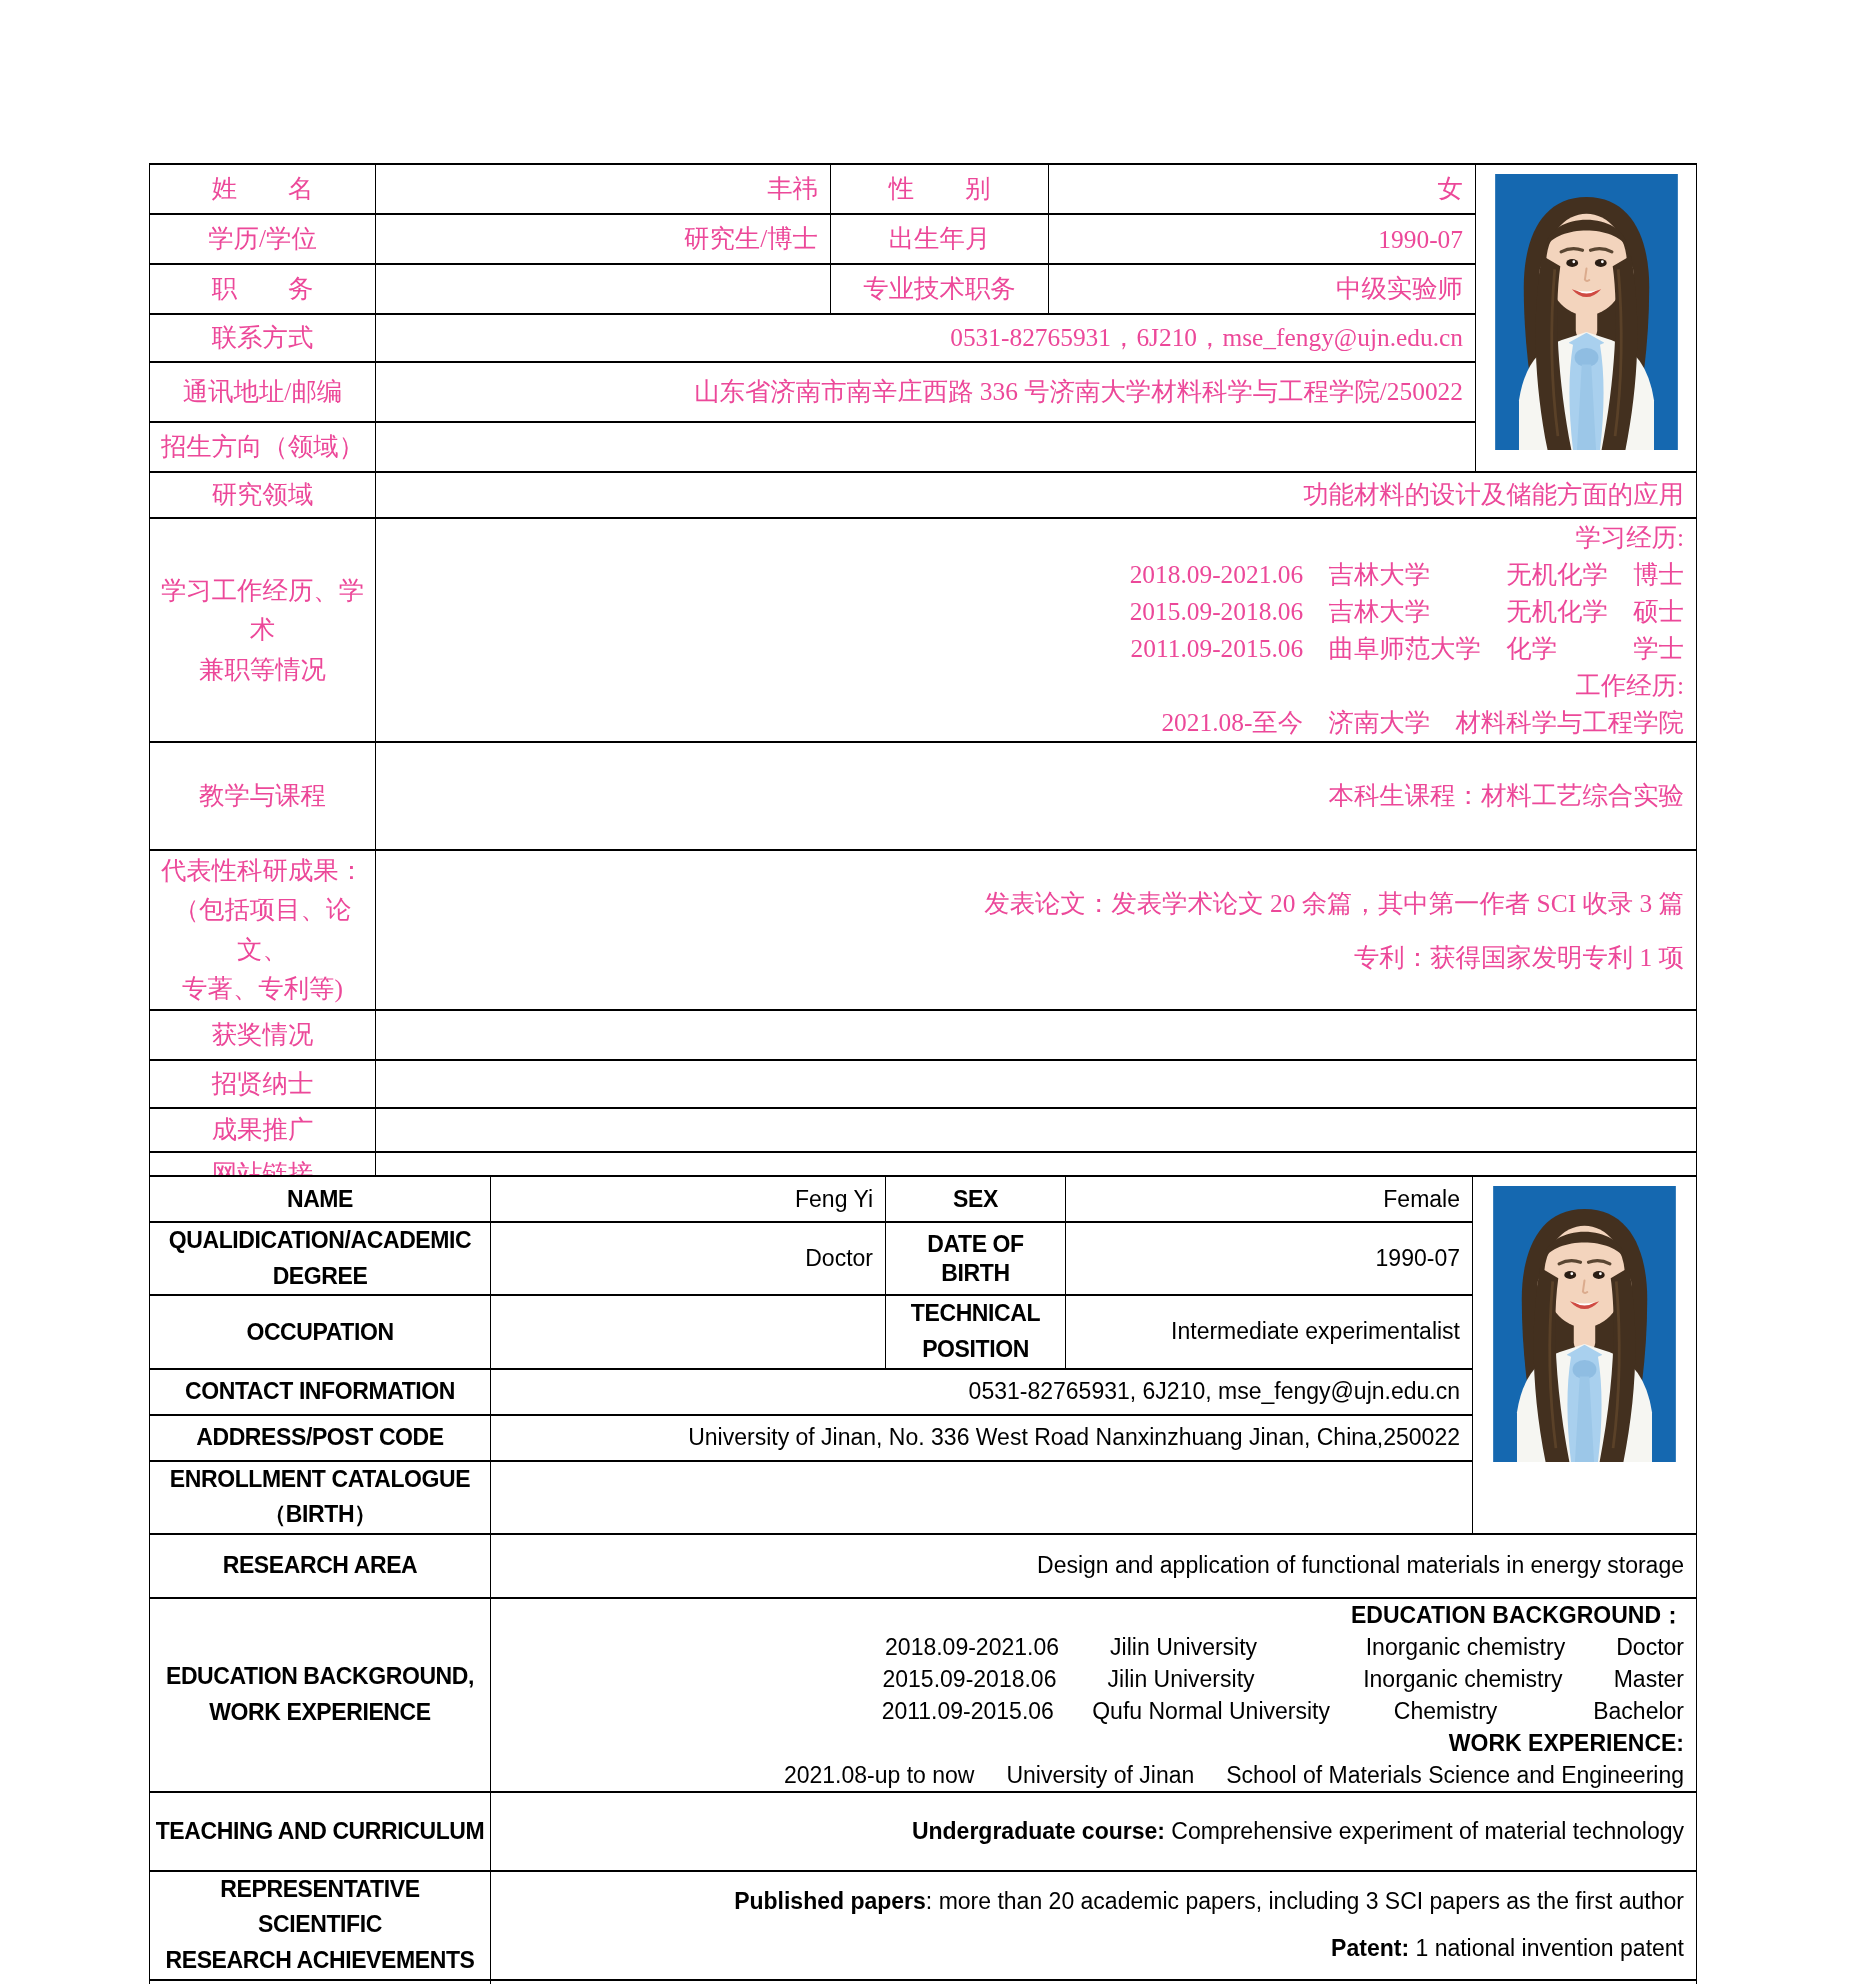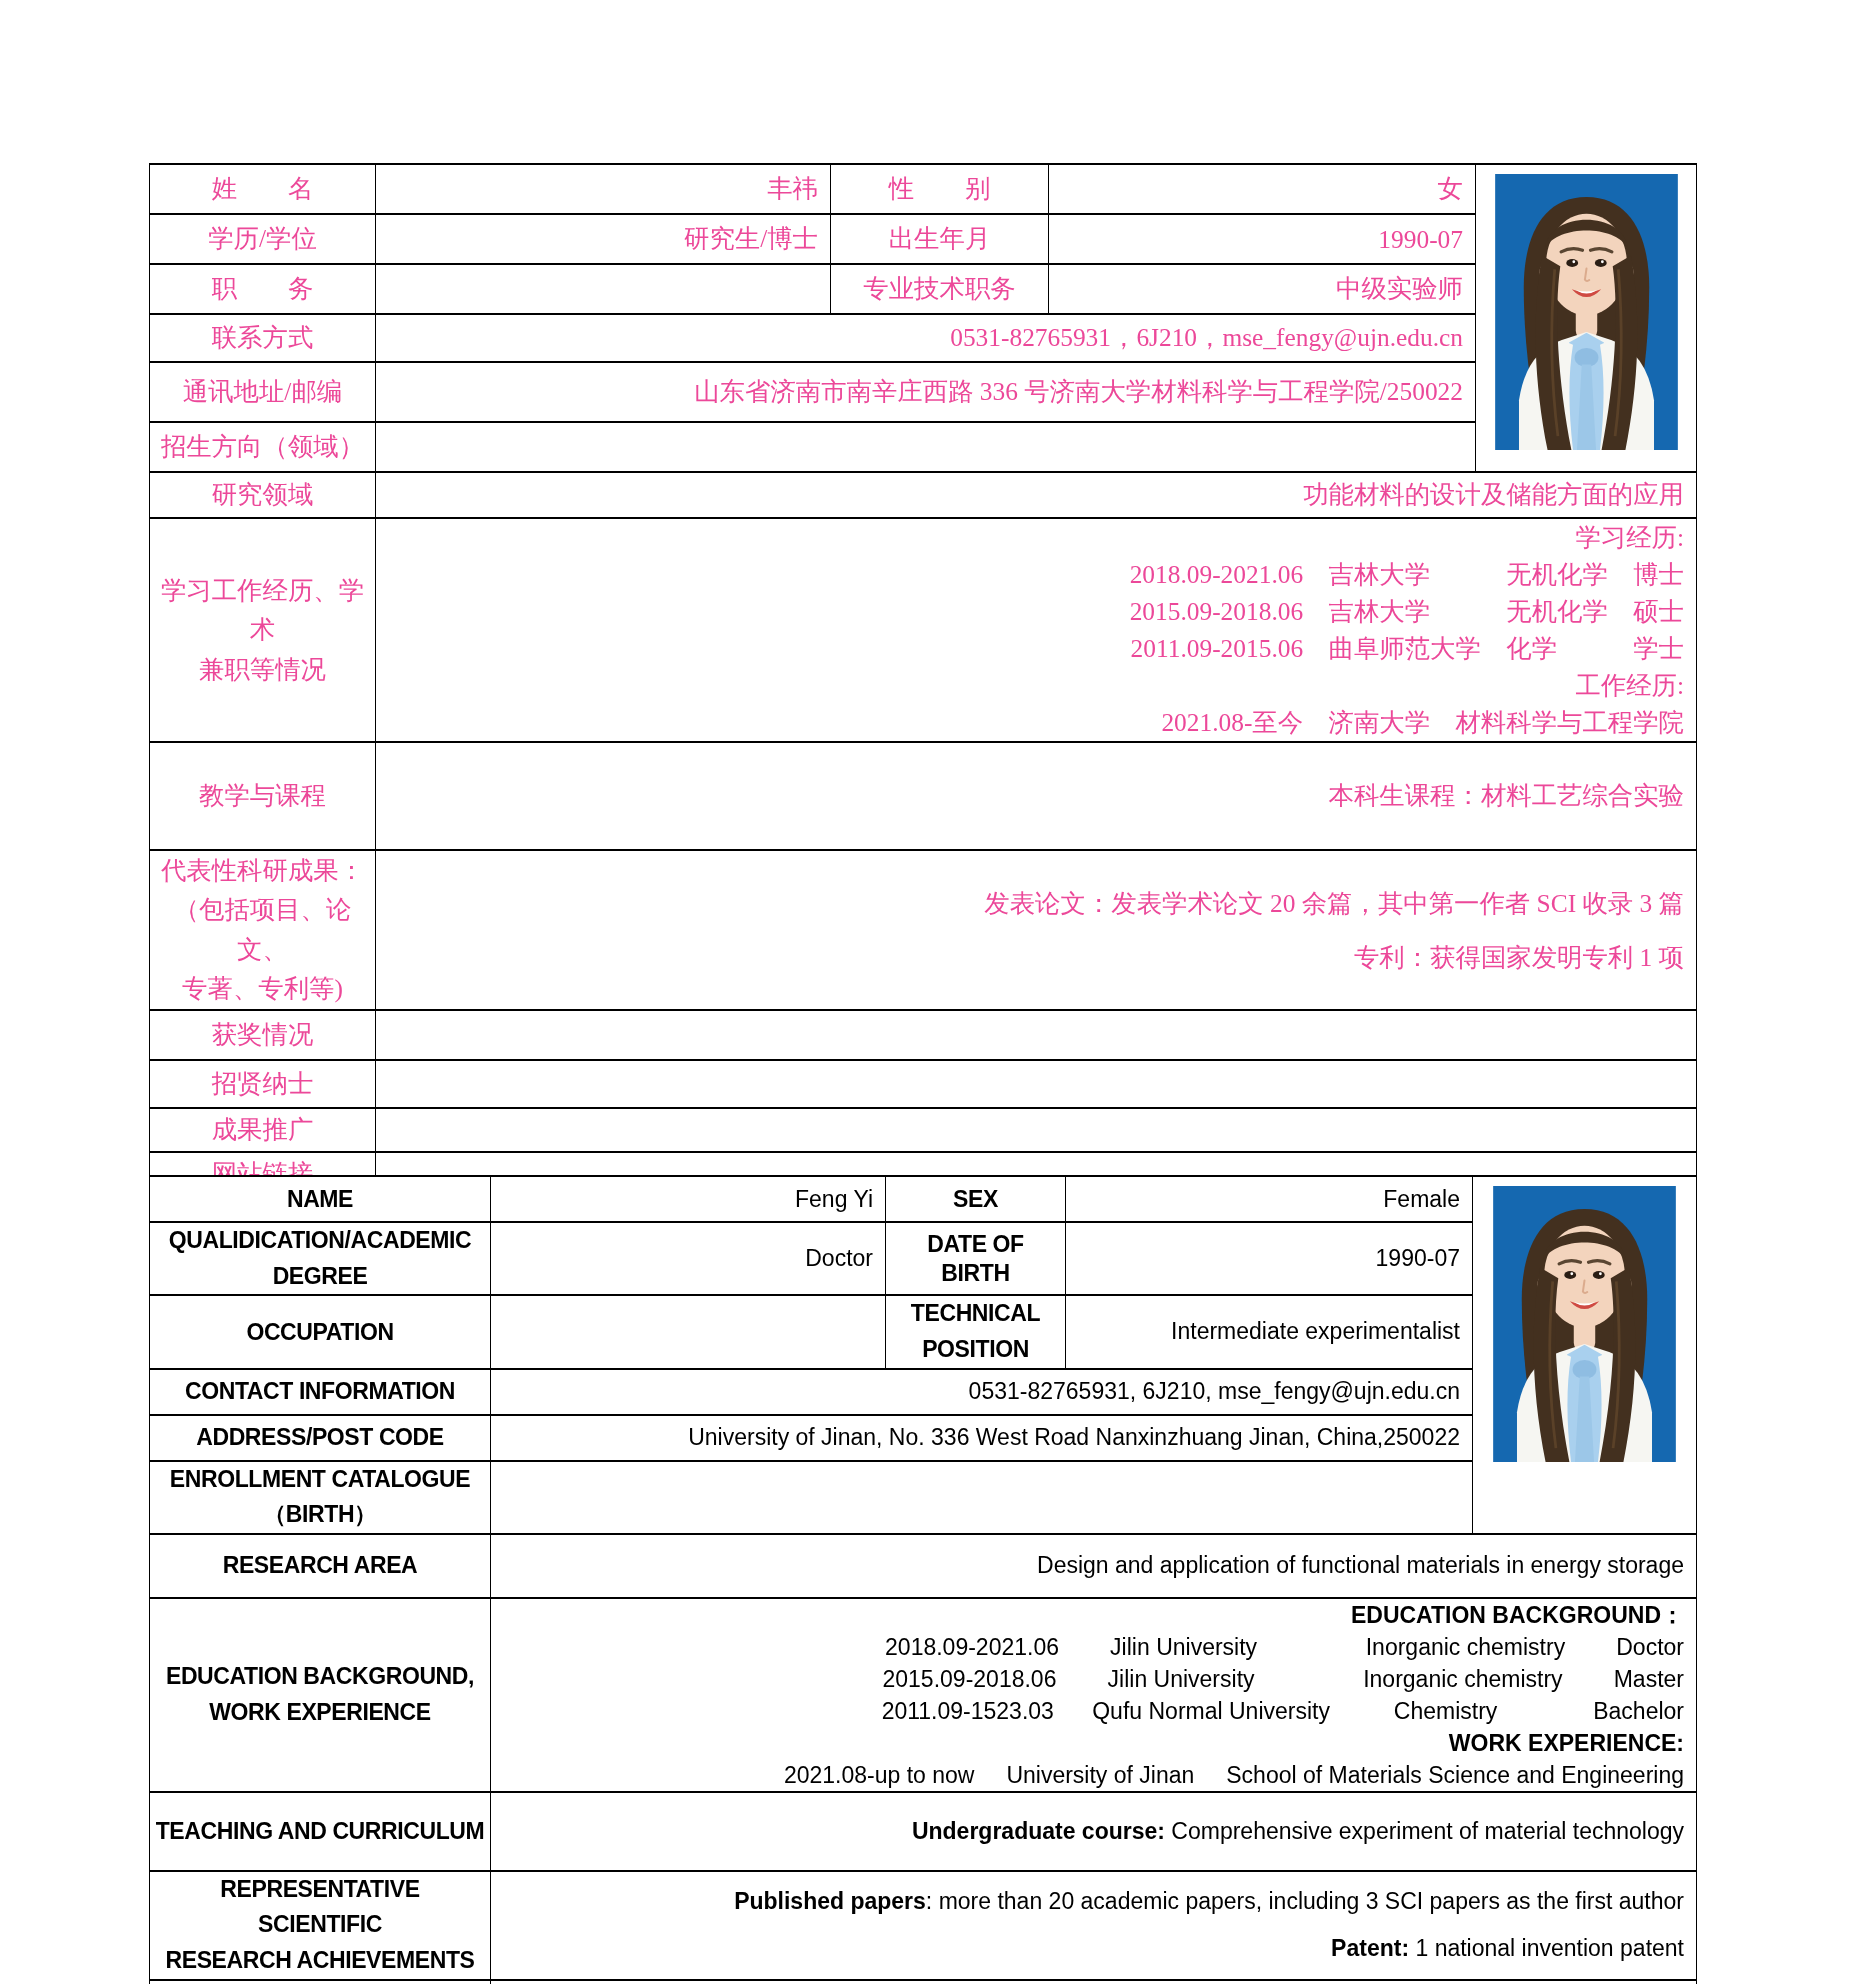--- a/index.html
+++ b/index.html
@@ -239,21 +239,21 @@
   </tr>
   <tr style="height:191px">
     <td class="lbl">
       <div class="ln">EDUCATION BACKGROUND,</div>
       <div class="ln">WORK EXPERIENCE</div>
     </td>
     <td class="val" colspan="4">
       <div class="en-exp-line b">EDUCATION BACKGROUND：</div>
       <div class="en-exp-line">2018.09-2021.06        Jilin University                 Inorganic chemistry        Doctor</div>
       <div class="en-exp-line">2015.09-2018.06        Jilin University                 Inorganic chemistry        Master</div>
-      <div class="en-exp-line">2011.09-1523.03      Qufu Normal University          Chemistry               Bachelor</div>
+      <div class="en-exp-line">2011.09-2015.06      Qufu Normal University          Chemistry               Bachelor</div>
       <div class="en-exp-line b">WORK EXPERIENCE:</div>
       <div class="en-exp-line">2021.08-up to now     University of Jinan     School of Materials Science and Engineering</div>
     </td>
   </tr>
   <tr style="height:79px">
     <td class="lbl">TEACHING AND CURRICULUM</td>
     <td class="val" colspan="4">
       <span class="b">Undergraduate course:</span><span> Comprehensive experiment of material technology</span>
     </td>
   </tr>

